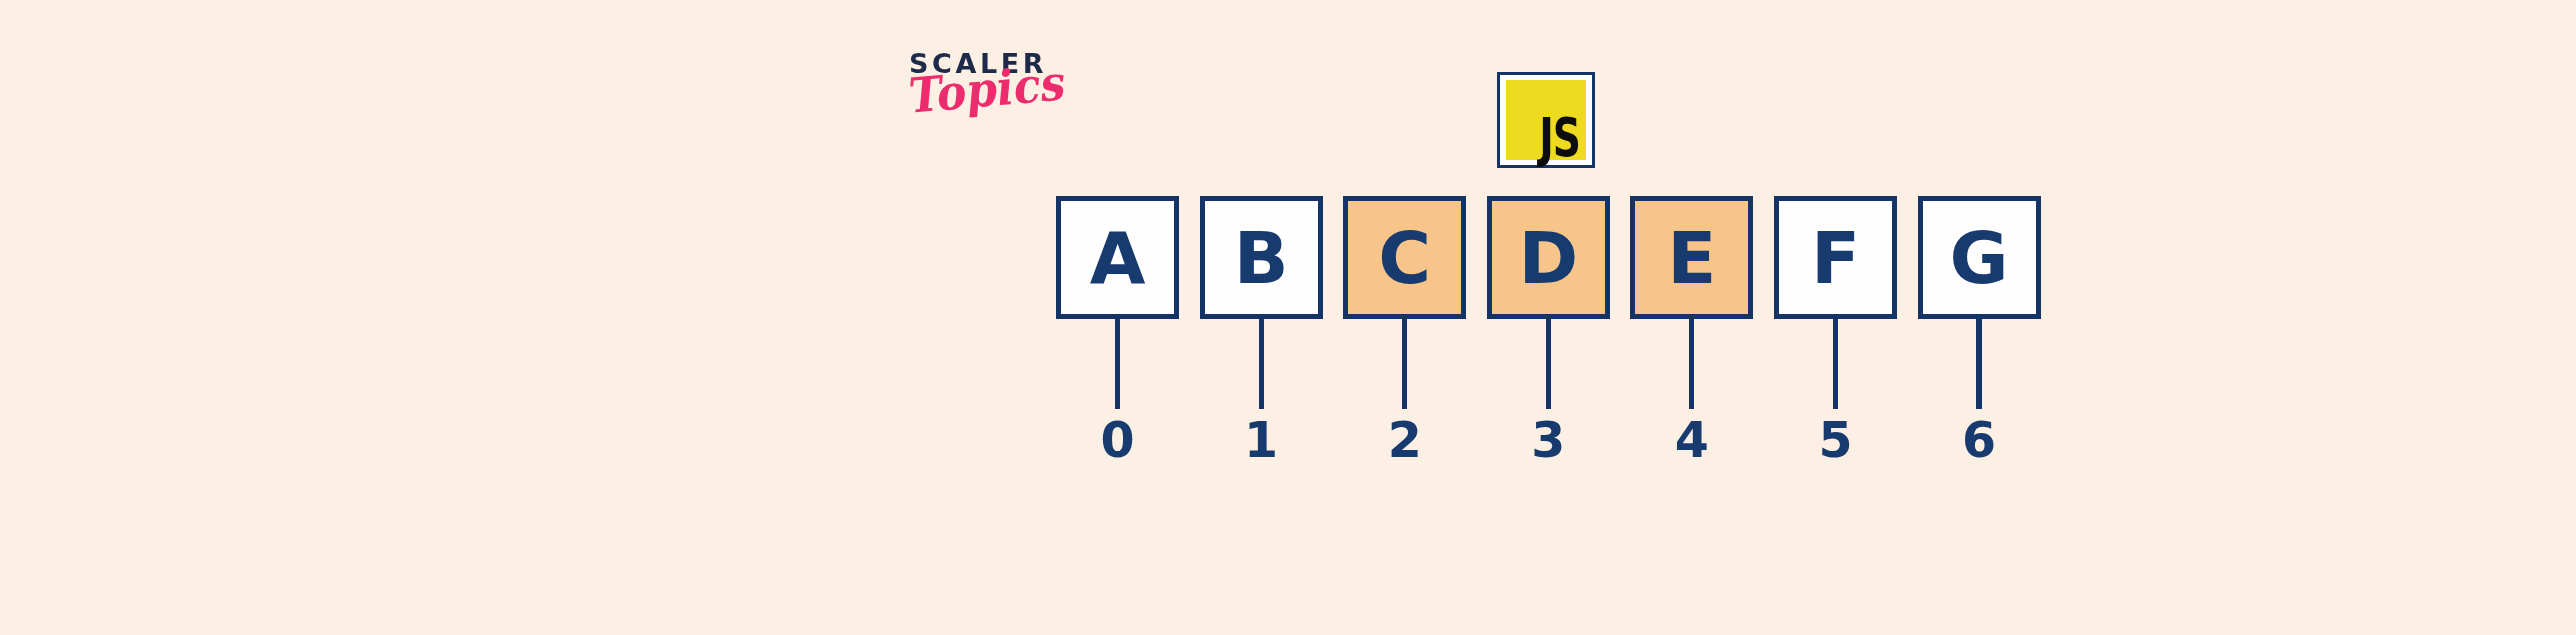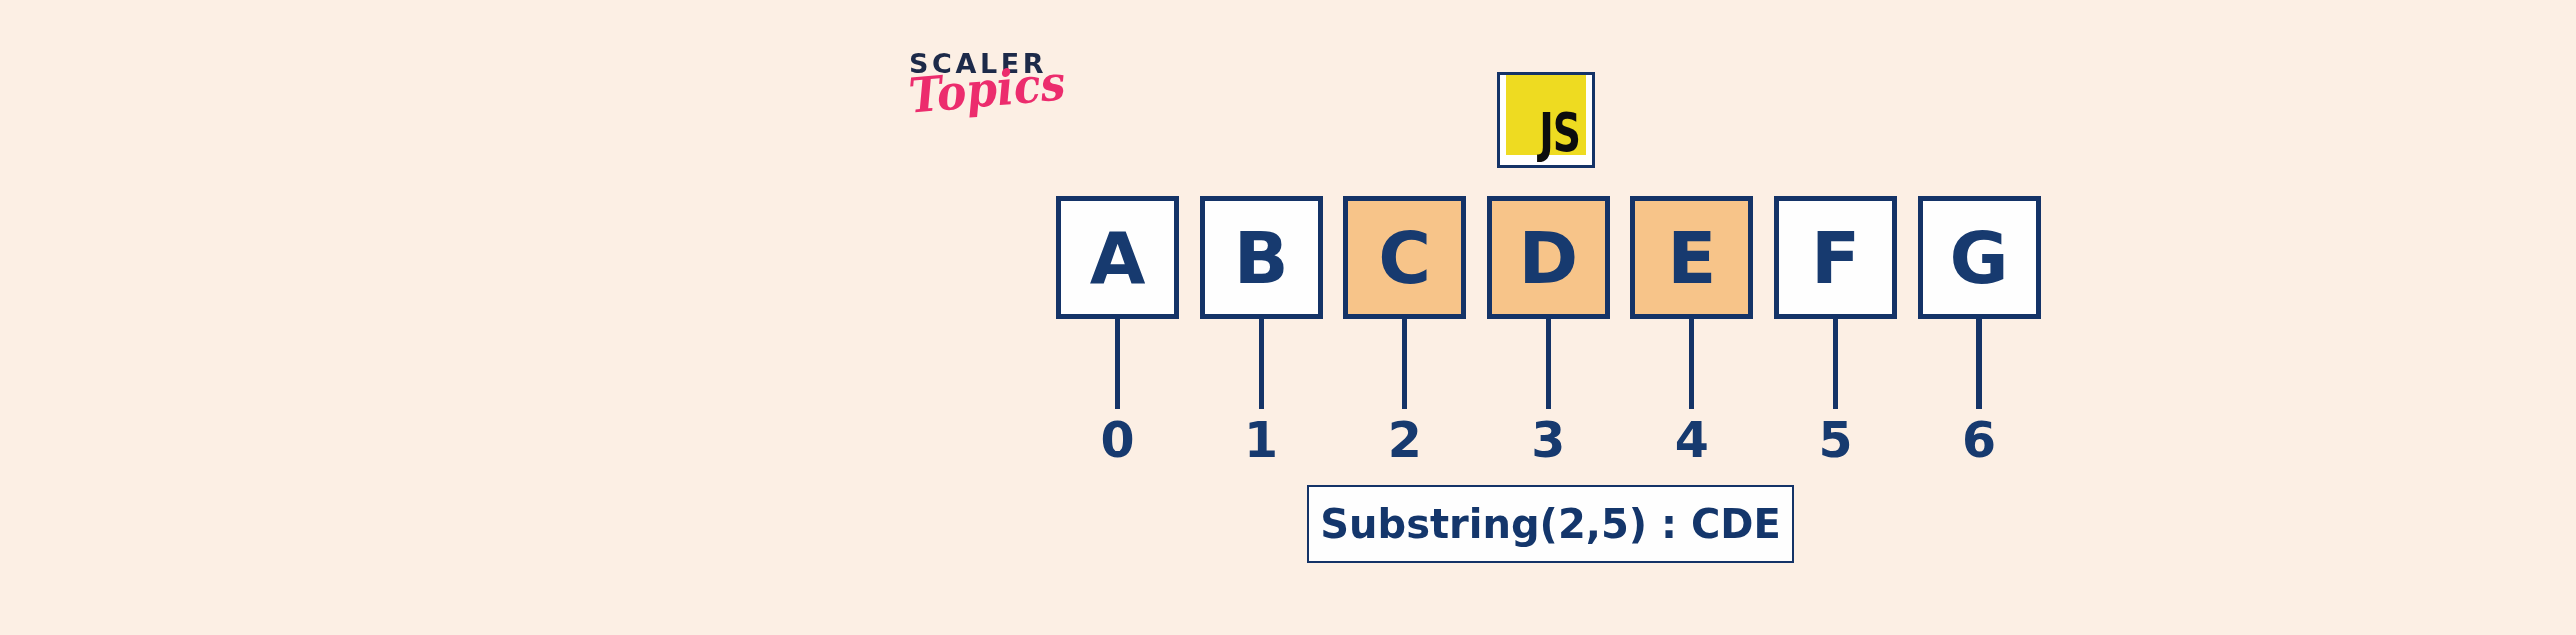--- a/index.html
+++ b/index.html
@@ -53,20 +53,21 @@
   .js-badge {
     position: absolute;
     left: 1497px;
     top: 72px;
     width: 98px;
     height: 96px;
     box-sizing: border-box;
     border: 3.1px solid #143367;
     background: #FFFFFF;
     display: flex;
+    align-items: center;
     justify-content: center;
   }
   .js-badge-inner {
     width: 80px;
     height: 80px;
     background: #EEDB21;
     position: relative;
   }
   .js-badge-label {
     position: absolute;
@@ -209,18 +210,15 @@
       </div>
       <div class="cell">
         <div class="char-box">
           <span class="char">G</span>
         </div>
         <div class="connector"></div>
         <div class="idx">6</div>
       </div>
     </div>
 
-  <div class="result-box">
-    <span class="result-label">Substring(2,5) : CDE</span>
-  </div>
 
 </div>
 
 
 </body></html>

